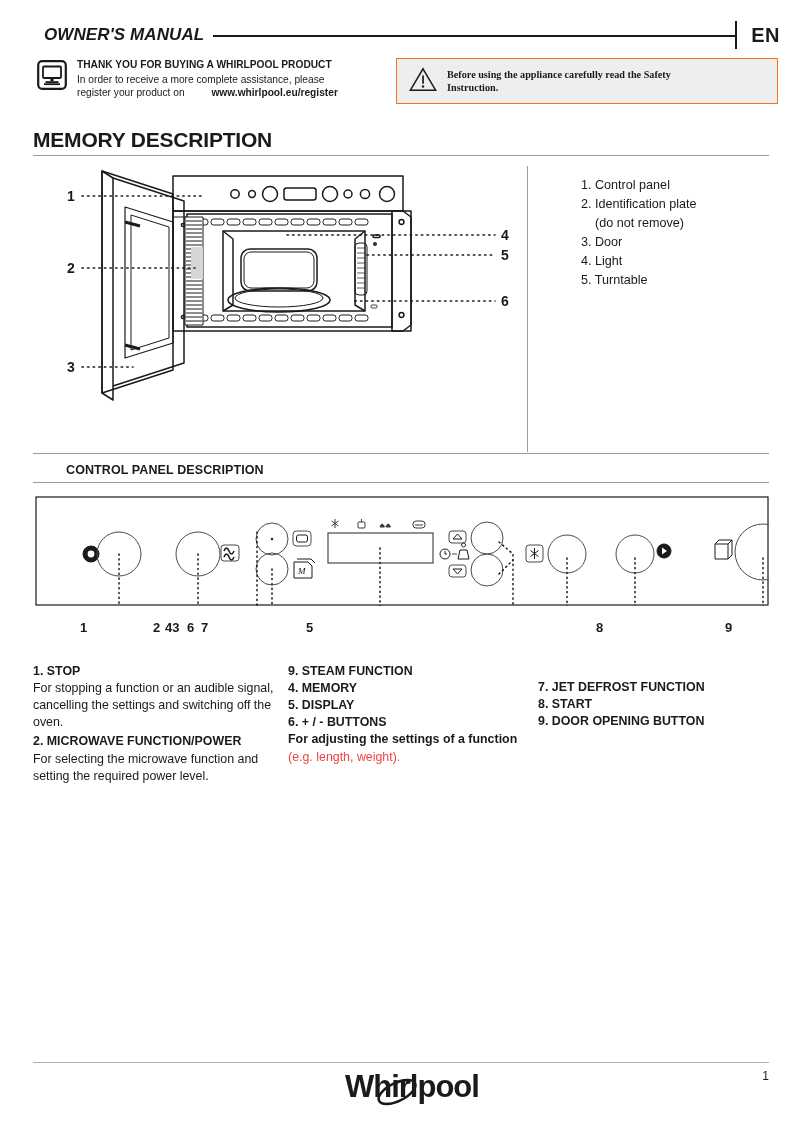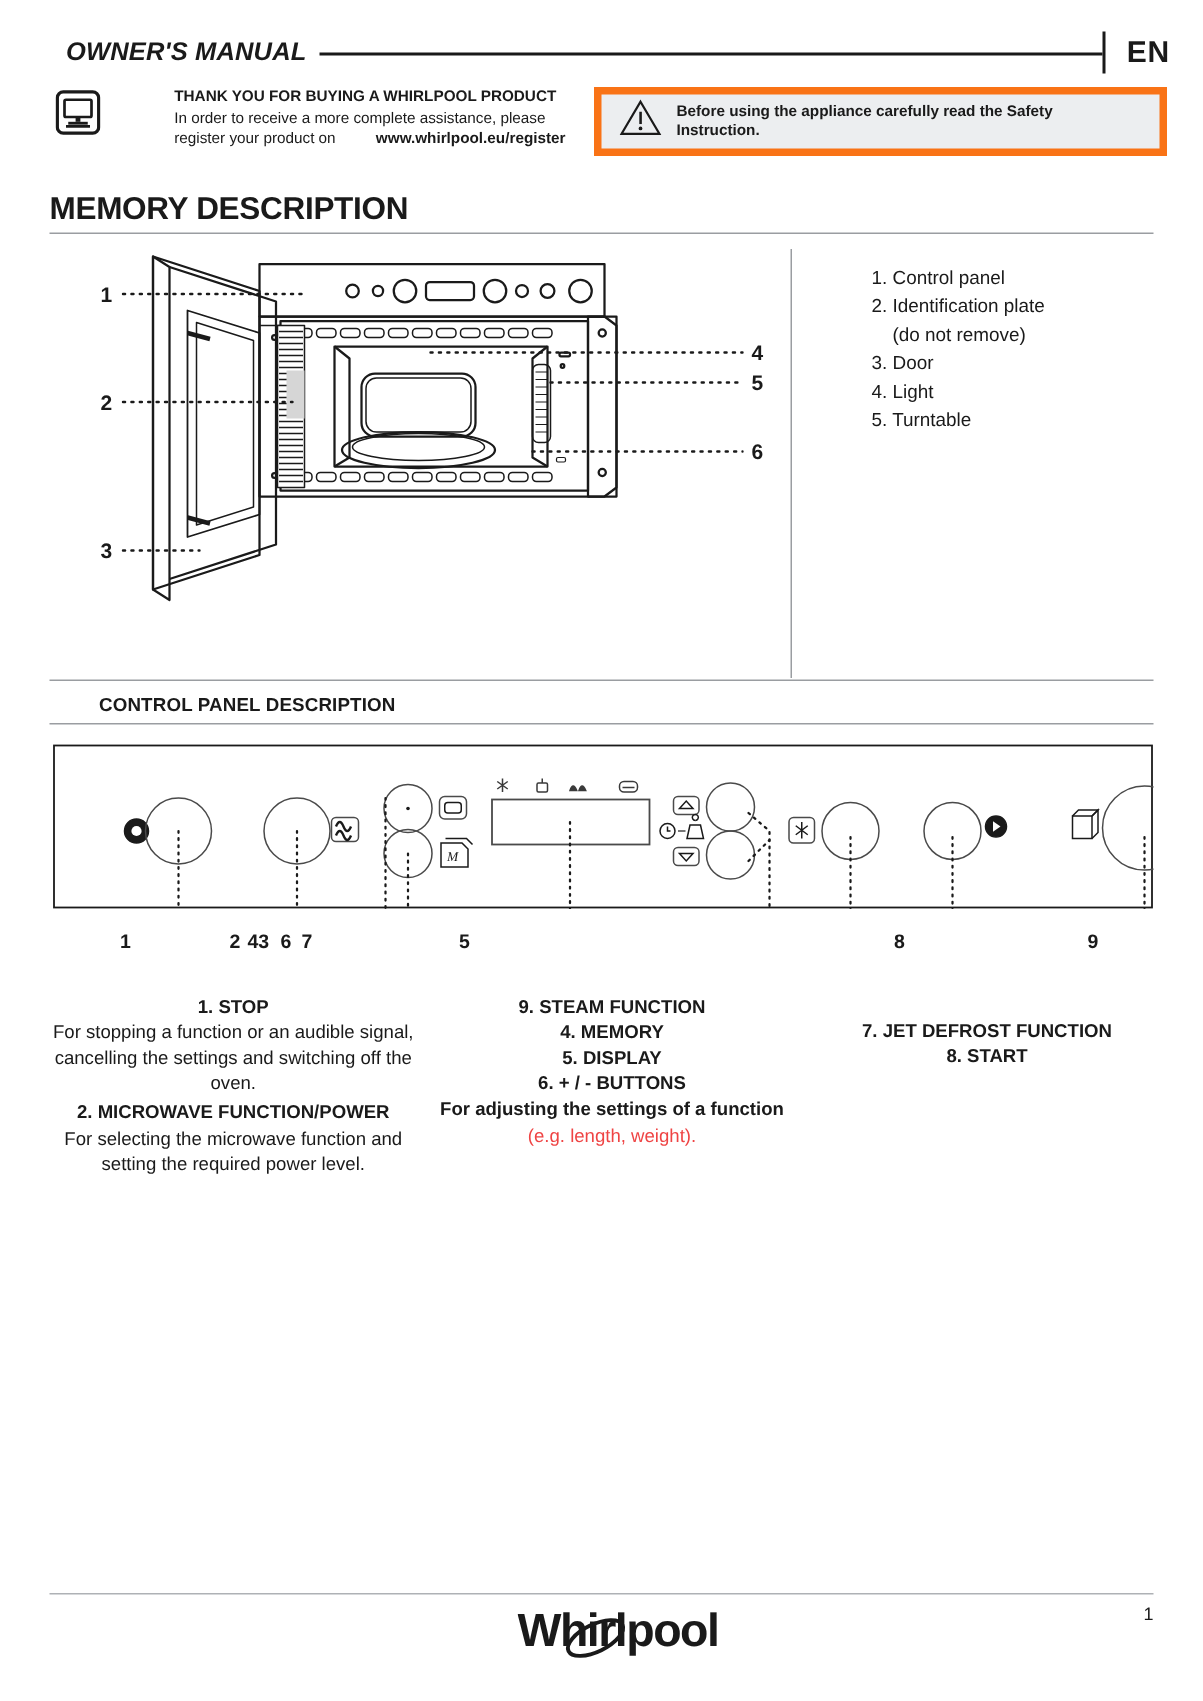--- a/index.html
+++ b/index.html
@@ -50,39 +50,39 @@
     letter-spacing: .5px;
   }
 
   
   .thanks {
     position: absolute;
     left: 37px; top: 58px;
     width: 340px;
     display: flex;
     gap: 10px;
-    justify-content: space-between;
   }
   .monitor-icon { flex: 0 0 auto; margin-top: 2px; }
   .thanks-text { font-size: 10.2px; line-height: 1.33; }
   .thanks-title { font-weight: bold; font-size: 10.2px; margin-bottom: 1px; }
   .thanks-text b { font-weight: bold; margin-left: 24px; }
 
   
   .safety-box {
     position: absolute;
     left: 396px; top: 58px;
     width: 382px; height: 46px;
     background: #eceef0;
-    border: 5px solid #f97316;
+    border: 1px solid #f97316;
     display: flex;
     align-items: center;
     gap: 10px;
     padding: 0 12px;
     box-sizing: border-box;
+    font-family: Liberation Serif, serif;
   }
   .safety-text {
     font-size: 10.2px;
     font-weight: bold;
     line-height: 1.32;
   }
 
   
   .sect-title {
     position: absolute;
@@ -151,21 +151,20 @@
     font-weight: bold;
     top: 0;
   }
 
   
   .desc-col {
     position: absolute;
     top: 663px;
     font-size: 12.4px;
     line-height: 1.38;
-    text-align: center;
   }
   #desc-col-1 { left: 33px; width: 245px; }
   #desc-col-2 { left: 288px; width: 240px; }
   #desc-col-3 { left: 538px; width: 240px; margin-top: 16px; }
   .desc-head {
     font-weight: bold;
     margin: 0 0 0 0;
   }
   .desc-body { margin: 0 0 2px 0; }
   .desc-body .muted { color: #ef4444; }
@@ -493,20 +492,21 @@
   <div class="desc-head">9. STEAM FUNCTION</div>
   <div class="desc-head">4. MEMORY</div>
   <div class="desc-head">5. DISPLAY</div>
   <div class="desc-head">6. + / - BUTTONS</div>
   <div class="desc-body"><b>For adjusting the settings of a function</b><span class="muted"> (e.g. length, weight).</span></div>
 </div>
 
 <div class="desc-col" id="desc-col-3">
   <div class="desc-head">7. JET DEFROST FUNCTION</div>
   <div class="desc-head">8. START</div>
+  <div class="desc-head">9. DOOR OPENING BUTTON</div>
 </div>
 
 <div class="rule" id="rule-footer"></div>
 <svg id="footer-logo" viewBox="0 0 140 40">
   <text x="0" y="29" font-family="Liberation Sans, sans-serif" font-size="31" font-weight="bold" fill="#1a1a1a" letter-spacing="-1">Whirlpool</text>
   <ellipse cx="52" cy="24" rx="20" ry="9" fill="none" stroke="#1a1a1a" stroke-width="2.6" transform="rotate(-26 52 24)"></ellipse>
 </svg>
 <div id="page-number">1</div>
 
 </body></html>

